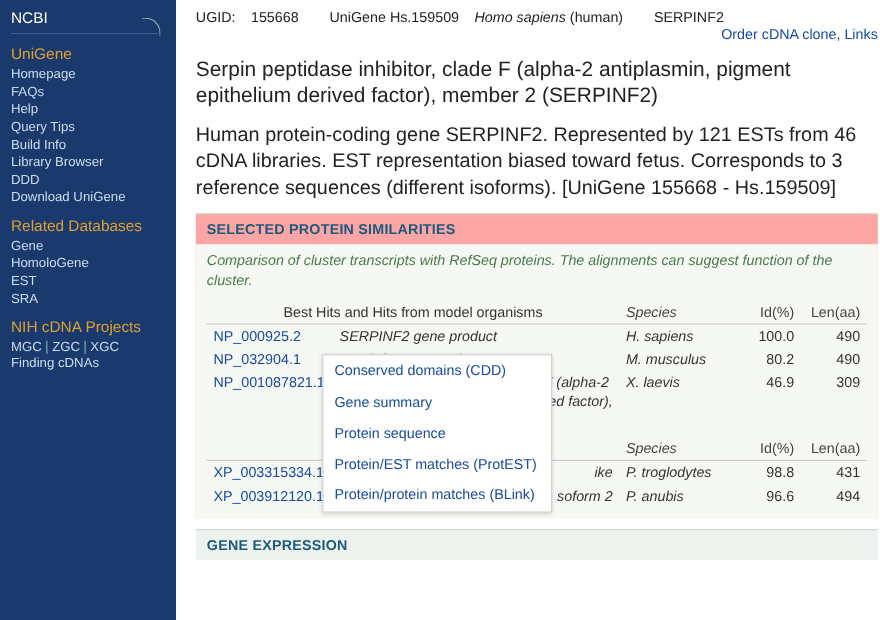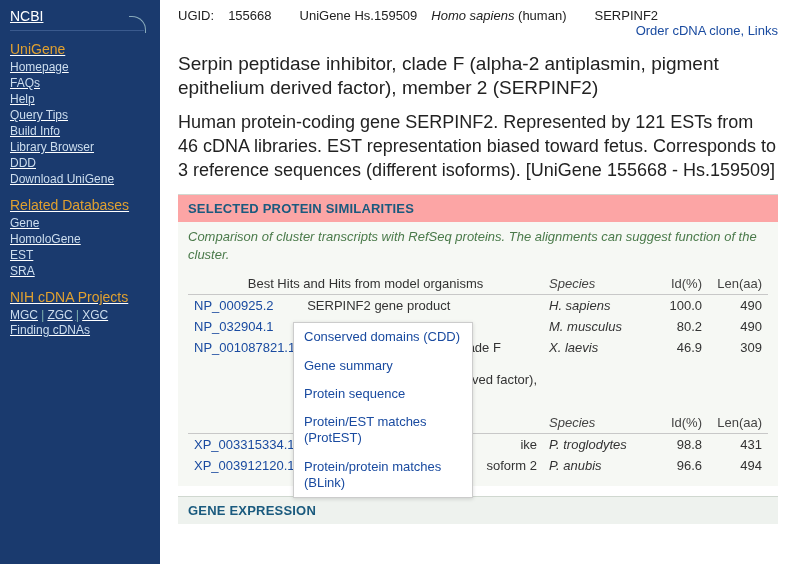--- a/index.html
+++ b/index.html
@@ -1,29 +1,29 @@
 <!DOCTYPE html>
 <html><head>
 <meta charset="utf-8">
 <style>
   * { box-sizing: border-box; margin: 0; padding: 0; }
   body { font-family: Arial, Helvetica, sans-serif; font-size: 13px; background: #fff; color: #333; width: 800px; height: 564px; overflow: hidden; }
   .layout { display: flex; height: 100%; }
-  .sidebar { width: 160px; background: #1a3a6e; color: #fff; padding: 8px 16px 10px 10px; flex-shrink: 0; position: relative; text-decoration: underline; }
+  .sidebar { width: 160px; background: #1a3a6e; color: #fff; padding: 8px 16px 10px 10px; flex-shrink: 0; position: relative; }
   .sidebar .brand { color: #fff; font-size: 14px; padding-bottom: 6px; border-bottom: 1px solid #3a5a8e; margin-bottom: 10px; position: relative; }
   .sidebar .brand::after {
     content: ""; position: absolute; right: -2px; top: 8px; width: 16px; height: 16px;
     border: 1px solid #8ab; border-left: none; border-bottom: none;
     border-top-right-radius: 14px;
   }
   .sb-heading { color: #e0a030; font-size: 14px; margin-top: 10px; margin-bottom: 2px; }
   .sb-link { display: block; color: #cde; font-size: 12px; line-height: 16px; text-decoration: none; cursor: pointer; }
   .sb-inline { display: inline; color: #cde; font-size: 12px; cursor: pointer; }
   .sb-sep { color: #7aa; margin: 0 3px; }
-  .main { flex: 1; padding: 8px 22px 0 18px; overflow: hidden; }
+  .main { flex: 1; padding: 8px 2px 0 18px; overflow: hidden; }
   .topline { font-size: 13px; color: #222; display: flex; flex-wrap: wrap; gap: 0; align-items: baseline; }
   .topline span { margin-right: 14px; }
   .topline em { font-style: italic; }
   .topline .links { color: #1a4ba0; margin-left: auto; margin-right: 0; }
   .topline .links a { color: #1a4ba0; cursor: pointer; }
   h1 { font-size: 19px; font-weight: normal; color: #222; margin: 14px 0 10px 0; line-height: 1.25; }
   .desc { font-size: 18px; color: #222; line-height: 1.35; margin-bottom: 12px; }
   .panel { background: #fca5a5; border-top: 1px solid #d0d8d0; margin-bottom: 10px; }
   .panel-head { color: #1a5a7e; font-weight: bold; font-size: 13px; padding: 6px 10px; letter-spacing: 0.2px; }
   .panel-body { background: #f6f8f4; padding: 6px 10px 10px 10px; position: relative; }
@@ -31,22 +31,22 @@
   table.hits { width: 100%; border-collapse: collapse; font-size: 13px; }
   .hits .thline td, .hits .thline th { border-bottom: 1px solid #c8c8c8; font-weight: normal; color: #444; padding: 3px 6px; }
   .hits .thline .hdr-title { text-align: center; color: #333; }
   .hits .thline .col-sp { text-align: left; }
   .hits .thline .col-id, .hits .thline .col-len { }
   .hits td { padding: 3px 6px; vertical-align: top; }
   .hits .acc { color: #1a4ba0; white-space: nowrap; cursor: pointer; margin-top: 27px; }
   .hits .col-sp { font-style: italic; width: 110px; }
   .hits .col-id { text-align: right; width: 55px; }
   .hits .col-len { text-align: right; width: 60px; }
-  .hits .col-desc { color: #333; }
-  .popup { position: absolute; left: 115px; top: 100px; width: 180px; background: #fff; border: 1px solid #ccc; box-shadow: 0 1px 4px rgba(0,0,0,0.15); z-index: 5; }
+  .hits .col-desc { color: #333; font-style: italic; }
+  .popup { position: absolute; left: 115px; top: 100px; width: 209px; background: #fff; border: 1px solid #ccc; box-shadow: 0 1px 4px rgba(0,0,0,0.15); z-index: 5; }
   .popup-item { color: #1a4ba0; font-size: 13px; padding: 6px 10px; line-height: 1.25; cursor: pointer; }
   .gene-exp { background: #eef2ee; border-top: 1px solid #d0d8d0; }
   .gene-exp .panel-head { padding: 6px 10px; }
 </style>
 </head>
 <body>
 
 <div class="layout">
   <div class="sidebar">
     <div class="brand">NCBI</div>

